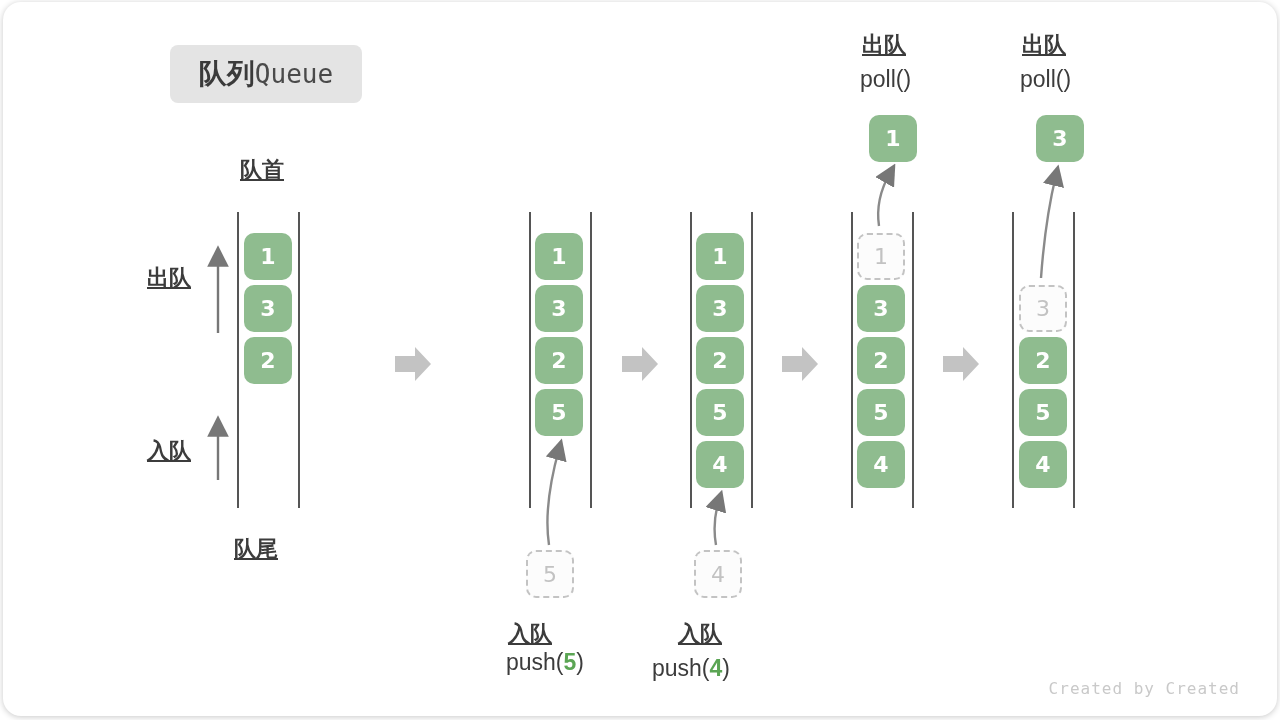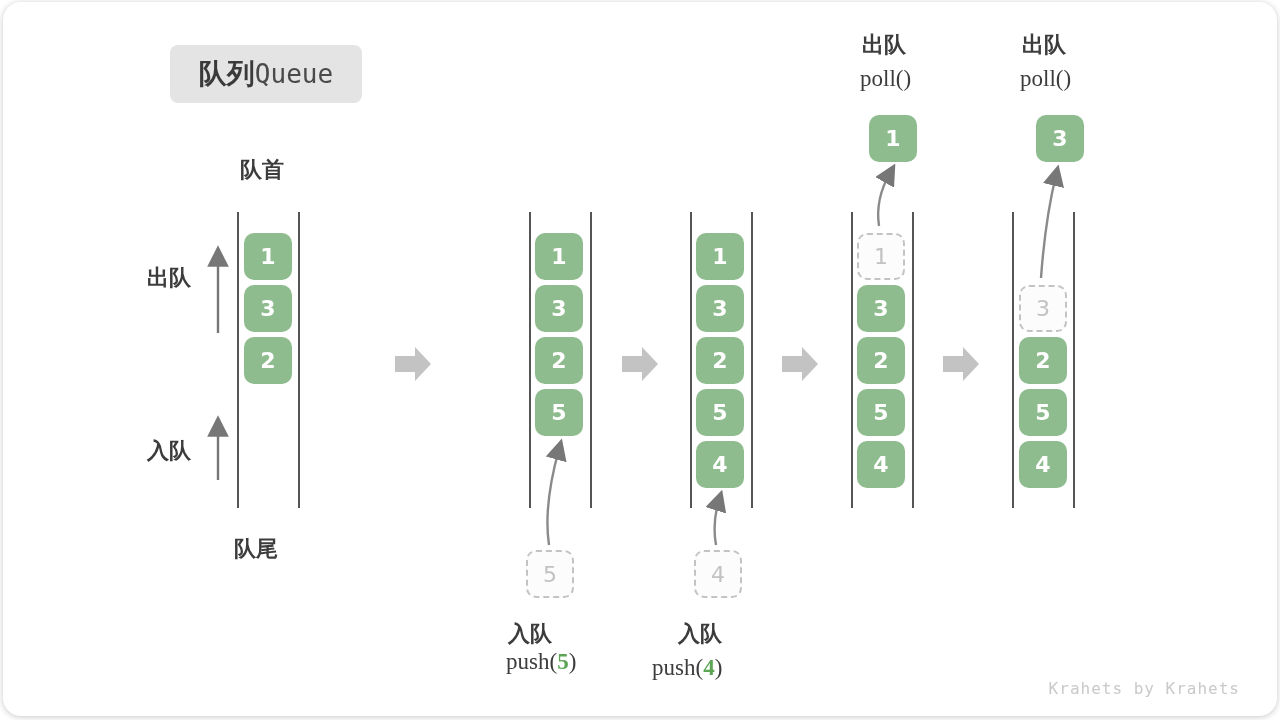--- a/index.html
+++ b/index.html
@@ -9,22 +9,22 @@
         border-radius:18px;box-shadow:0 1px 6px rgba(0,0,0,0.22);}
   .badge{position:absolute;left:170px;top:45px;width:192px;height:58px;background:#e4e4e4;
          border-radius:8px;display:flex;align-items:center;justify-content:center;}
   .badge-zh{font-size:28px;font-weight:700;color:#3a3a3a;}
   .badge-en{font-family:"DejaVu Sans Mono","Liberation Mono",monospace;font-size:26px;color:#4a4a4a;}
   .wall{position:absolute;top:212px;width:1.5px;height:296px;background:#555;}
   .cell{position:absolute;width:48px;height:47px;border-radius:10px;background:#8FBC8F;
         color:#fff;font-weight:700;font-size:22px;display:flex;align-items:center;
         justify-content:center;font-family:"DejaVu Sans",sans-serif;}
   .ghost{background:#fcfcfc;border:2px dashed #c3c3c3;color:#c2c2c2;font-weight:500;box-sizing:border-box;}
-  .zh{position:absolute;font-weight:700;font-size:22px;color:#3c3c3c;white-space:nowrap;}
-  .code{position:absolute;font-family:Liberation Serif, serif;
+  .zh{position:absolute;font-weight:700;font-size:22px;color:#3c3c3c;white-space:nowrap;text-decoration:underline;}
+  .code{position:absolute;font-family:Liberation Sans, sans-serif;
         font-size:23px;color:#3c3c3c;white-space:nowrap;}
   .code .arg{color:#5BA554;font-weight:700;}
   .watermark{position:absolute;right:40px;bottom:22px;font-family:"DejaVu Sans Mono","Liberation Mono",monospace;
              font-size:16px;color:#c9c9c9;letter-spacing:1px;}
   svg.overlay{position:absolute;left:0;top:0;pointer-events:none;}
 </style>
 </head>
 <body>
 
 <div class="stage">
@@ -84,21 +84,21 @@
   <div class="zh" style="left:862px;top:30px">出队</div>
   <div class="code" style="left:860px;top:66px">poll()</div>
   <div class="zh" style="left:1022px;top:30px">出队</div>
   <div class="code" style="left:1020px;top:66px">poll()</div>
 
   <div class="zh" style="left:508px;top:619px">入队</div>
   <div class="code" style="left:506px;top:649px"><span>push(</span><span class="arg">5</span><span>)</span></div>
   <div class="zh" style="left:678px;top:619px">入队</div>
   <div class="code" style="left:652px;top:655px"><span>push(</span><span class="arg">4</span><span>)</span></div>
 
-  <div class="watermark">Krahets by Krahets</div>
+  <div class="watermark">Created by Created</div>
 
   <svg class="overlay" width="1280" height="720" viewBox="0 0 1280 720">
     <defs>
       <marker id="ah" markerWidth="9" markerHeight="9" refX="4.5" refY="4.5" orient="auto-start-reverse">
         <path d="M0,0 L9,4.5 L0,9 z" fill="#777"></path>
       </marker>
     </defs>
 
     <line x1="218" y1="333" x2="218" y2="256" stroke="#777" stroke-width="2.4" marker-end="url(#ah)"></line>
     <line x1="218" y1="480" x2="218" y2="426" stroke="#777" stroke-width="2.4" marker-end="url(#ah)"></line>

